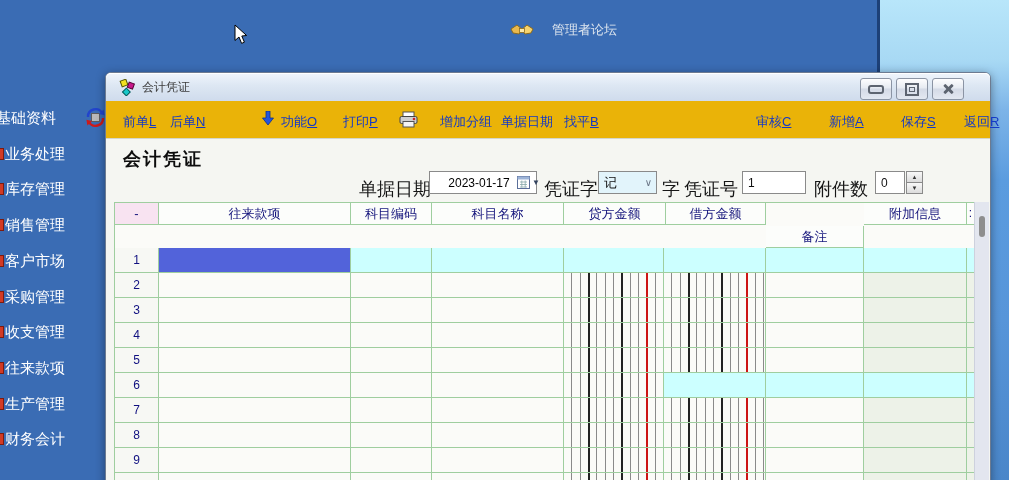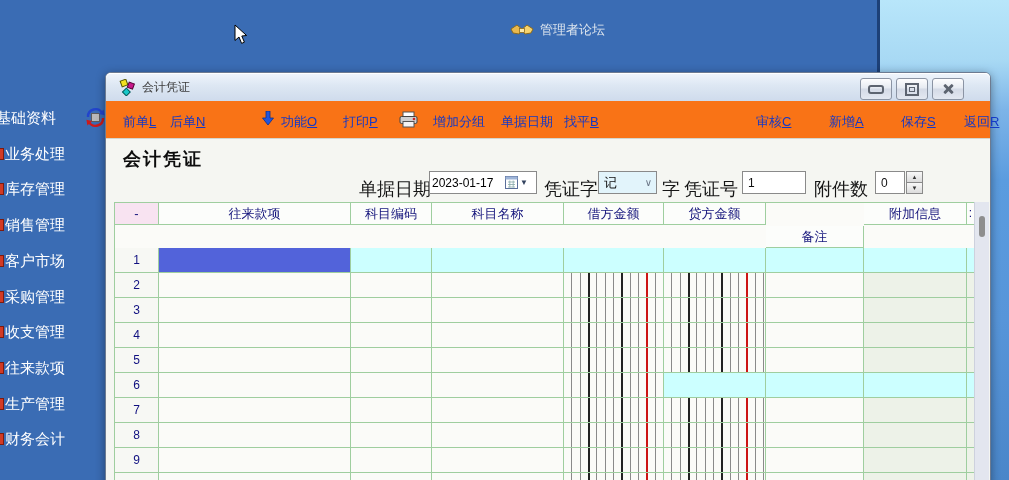--- a/index.html
+++ b/index.html
@@ -5,21 +5,21 @@
   html,body{margin:0;padding:0;}
   body{width:1009px;height:480px;overflow:hidden;font-family:"Liberation Sans",sans-serif;}
   .screen{position:relative;width:1009px;height:480px;overflow:hidden;background:#3a6cb4;}
 
   
   .main-app{position:absolute;left:0;top:0;width:877px;height:480px;background:#3a6cb4;}
   .main-edge{position:absolute;left:877px;top:0;width:3px;height:480px;background:#1d4077;}
   .desktop-strip{position:absolute;left:880px;top:0;width:129px;height:480px;
     background:linear-gradient(180deg,#b8e6fa 0px,#a8d9f4 60px,#7db4e8 110px,#5b9cdf 180px,#5795d9 320px,#4a86c9 480px);}
   .site-url{position:absolute;left:6px;top:13px;color:#f2f2ee;font-family:"DejaVu Sans Mono",monospace;font-size:22px;letter-spacing:1px;}
-  .forum{position:absolute;left:510px;top:21px;display:flex;align-items:center;gap:6px;color:#dde5ee;font-size:13px;cursor:default;}
+  .forum{position:absolute;left:510px;top:21px;display:flex;align-items:center;gap:18px;color:#dde5ee;font-size:13px;cursor:default;}
   .cursor-arrow{position:absolute;left:234px;top:24px;}
 
   
   .sidebar{position:absolute;left:0;top:0;width:110px;height:480px;}
   .side-item{position:absolute;left:-7px;height:20px;display:flex;align-items:center;color:#ffffff;font-size:15px;white-space:nowrap;cursor:pointer;}
   .side-item .bullet{display:inline-block;width:9px;height:10px;background:#d23a24;border:1px solid #7e1a0e;margin-right:1px;flex:0 0 auto;}
   .sync-icon{position:absolute;left:85px;top:107px;}
 
   
   .vwin{position:absolute;left:105px;top:72px;width:884px;height:440px;background:#f5f6f2;
@@ -35,31 +35,31 @@
     display:flex;align-items:center;justify-content:center;position:relative;cursor:pointer;}
   .g-min{width:12px;height:5px;border:2px solid #5d6470;border-radius:3px;}
   .g-max{width:10px;height:9px;border:2px solid #5d6470;position:relative;}
   .g-max::after{content:"";position:absolute;left:2px;top:2px;width:4px;height:3px;border:1px solid #5d6470;}
   .g-close{width:12px;height:12px;position:relative;}
   .g-close::before,.g-close::after{content:"";position:absolute;left:5px;top:0;width:3px;height:12px;background:#5d6470;border-radius:1px;}
   .g-close::before{transform:rotate(45deg);}
   .g-close::after{transform:rotate(-45deg);}
 
   
-  .toolbar{position:absolute;left:0;top:28px;width:100%;height:37px;border-bottom:1px solid #d4d6cc;background:#f97316;}
+  .toolbar{position:absolute;left:0;top:28px;width:100%;height:37px;border-bottom:1px solid #d4d6cc;background:#eab308;}
   .tb{position:absolute;top:12px;font-size:13px;color:#1439c6;white-space:nowrap;cursor:pointer;}
   .tb u{text-decoration:underline;}
   .tb-ico{position:absolute;top:10px;cursor:pointer;}
 
   
   .page-title{position:absolute;left:17px;top:74px;font-size:18px;font-weight:bold;color:#0d0d0d;letter-spacing:2px;}
   .flabel{position:absolute;top:104px;font-size:18px;color:#161616;white-space:nowrap;}
   .fbox{position:absolute;top:98px;height:23px;box-sizing:border-box;border:1px solid #8a8a8a;background:#ffffff;font-size:12px;color:#111;}
   .date-combo{left:323px;width:108px;display:flex;align-items:center;}
-  .date-combo input{border:0;outline:0;width:70px;margin-left:0;font-size:12px;font-family:"Liberation Sans",sans-serif;background:transparent;}
+  .date-combo input{border:0;outline:0;width:70px;margin-left:12px;font-size:12px;font-family:"Liberation Sans",sans-serif;background:transparent;text-align:center;}
   .cal-btn{margin-left:1px;display:flex;align-items:center;gap:2px;cursor:pointer;}
   .arr{font-size:8px;color:#33435f;line-height:1;}
   .word-combo{left:492px;width:59px;background:#e2f4fb;display:flex;align-items:center;justify-content:space-between;cursor:pointer;}
   .word-combo .val{margin-left:5px;font-size:13px;color:#111;}
   .word-combo .chev{margin-right:4px;color:#6b7686;font-size:10px;}
   .no-input{left:636px;width:64px;padding-left:5px;font-family:"Liberation Sans",sans-serif;}
   .att-input{left:769px;width:30px;padding-left:5px;font-family:"Liberation Sans",sans-serif;}
   .spin{position:absolute;left:800px;top:98px;width:17px;height:23px;display:flex;flex-direction:column;}
   .spin .sbtn{flex:1;box-sizing:border-box;border:1px solid #8a8a8a;background:linear-gradient(180deg,#f8f8f8,#dcdcdc);
     display:flex;align-items:center;justify-content:center;font-size:6px;color:#333;cursor:pointer;}
@@ -185,21 +185,21 @@
         <polygon points="4,0 8,0 8,7 11.5,7 6,14 0.5,7 4,7" fill="#2255dd" stroke="#103088" stroke-width="0.8"></polygon>
       </svg>
       <span class="tb" style="left:175px"><span>功能</span><u>O</u></span>
       <span class="tb" style="left:237px"><span>打印</span><u>P</u></span>
       <svg class="tb-ico" style="left:292px" width="21" height="17" viewBox="0 0 21 17">
         <rect x="5" y="1" width="11" height="5" fill="#ffffff" stroke="#555" stroke-width="1"></rect>
         <rect x="2" y="5.5" width="17" height="7" rx="1.5" fill="#cfcfcf" stroke="#444" stroke-width="1"></rect>
         <circle cx="16" cy="8" r="1.3" fill="#cc2222"></circle>
         <rect x="5" y="10.5" width="11" height="5.5" fill="#f4f4f4" stroke="#555" stroke-width="1"></rect>
       </svg>
-      <span class="tb" style="left:327px"><span>增加分组</span><u></u></span>
+      <span class="tb" style="left:334px"><span>增加分组</span><u></u></span>
       <span class="tb" style="left:395px"><span>单据日期</span><u></u></span>
       <span class="tb" style="left:458px"><span>找平</span><u>B</u></span>
       <span class="tb" style="left:650px"><span>审核</span><u>C</u></span>
       <span class="tb" style="left:723px"><span>新增</span><u>A</u></span>
       <span class="tb" style="left:795px"><span>保存</span><u>S</u></span>
       <span class="tb" style="left:858px"><span>返回</span><u>R</u></span>
     </div>
 
     <div class="page-title">会计凭证</div>
 
@@ -232,22 +232,22 @@
       <span class="sbtn">▲</span>
       <span class="sbtn">▼</span>
     </div>
 
     <div class="grid">
         <div class="grow ghead">
           <div class="gcell c-rn" style="width: 44px;">-</div>
           <div class="gcell" style="width: 192px;">往来款项</div>
           <div class="gcell" style="width: 81px;">科目编码</div>
           <div class="gcell" style="width: 132px;">科目名称</div>
+          <div class="gcell" style="width: 102px;">贷方金额</div>
           <div class="gcell" style="width: 100px;">借方金额</div>
-          <div class="gcell" style="width: 102px;">贷方金额</div>
           <div class="gcell" style="width: 98px; margin-top: 23px;">备注</div>
           <div class="gcell" style="width: 103px;">附加信息</div>
           <div class="gcell c-extra" style="width: 8px;">:</div>
         </div>
         <div class="grow">
           <div class="gcell c-rn" style="width: 44px;">1</div>
           <div class="gcell  c-sel" style="width: 192px;"></div>
           <div class="gcell  c-cyan" style="width: 81px;"></div>
           <div class="gcell  c-cyan" style="width: 132px;"></div>
           <div class="gcell c-amt c-cyan" style="width: 100px;"></div>

